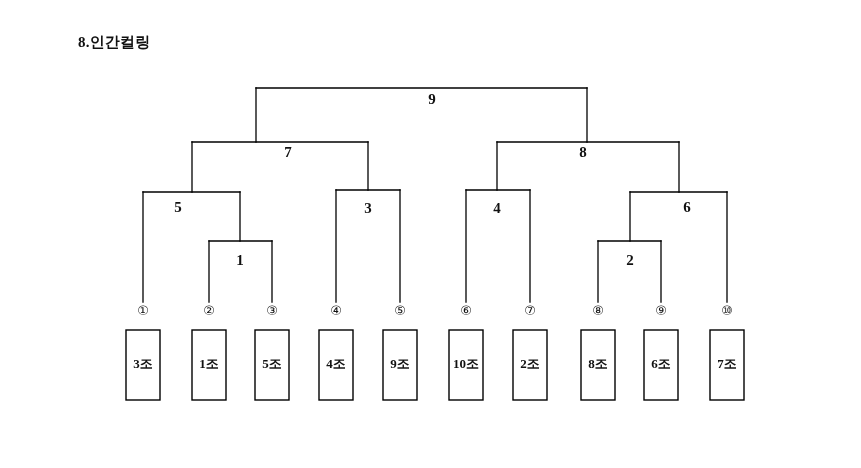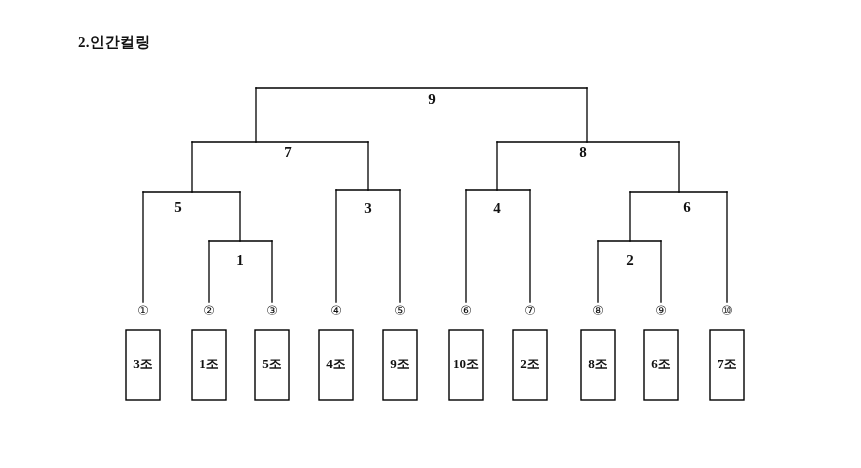--- a/index.html
+++ b/index.html
@@ -63,21 +63,21 @@
     font-size: 13px;
     font-weight: 700;
     fill: #111111;
     text-anchor: middle;
     dominant-baseline: middle;
   }
 </style>
 </head>
 <body>
 
-<div id="page-title">2.인간컬링</div>
+<div id="page-title">8.인간컬링</div>
 
 <svg id="bracket-canvas" viewBox="0 0 861 468" xmlns="http://www.w3.org/2000/svg">
   <g id="match-lines-group">
       <path class="bracket-line" d="M 209 241 L 272 241"></path>
       <path class="bracket-line" d="M 240 241 L 240 192"></path>
       <path class="bracket-line" d="M 598 241 L 661 241"></path>
       <path class="bracket-line" d="M 630 241 L 630 192"></path>
       <path class="bracket-line" d="M 336 190 L 400 190"></path>
       <path class="bracket-line" d="M 368 190 L 368 142"></path>
       <path class="bracket-line" d="M 466 190 L 530 190"></path>

